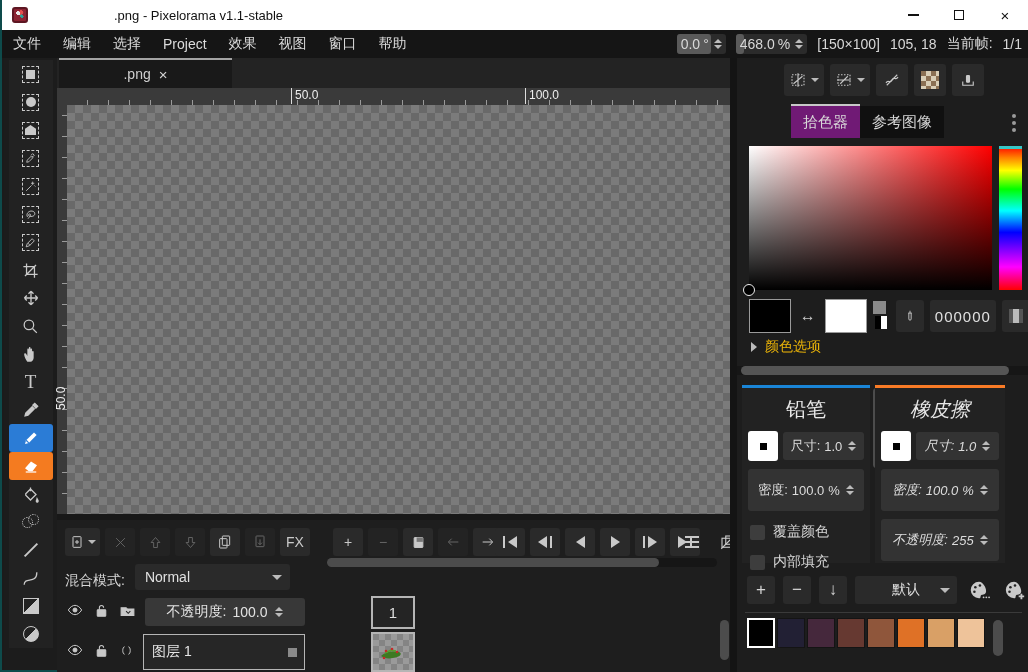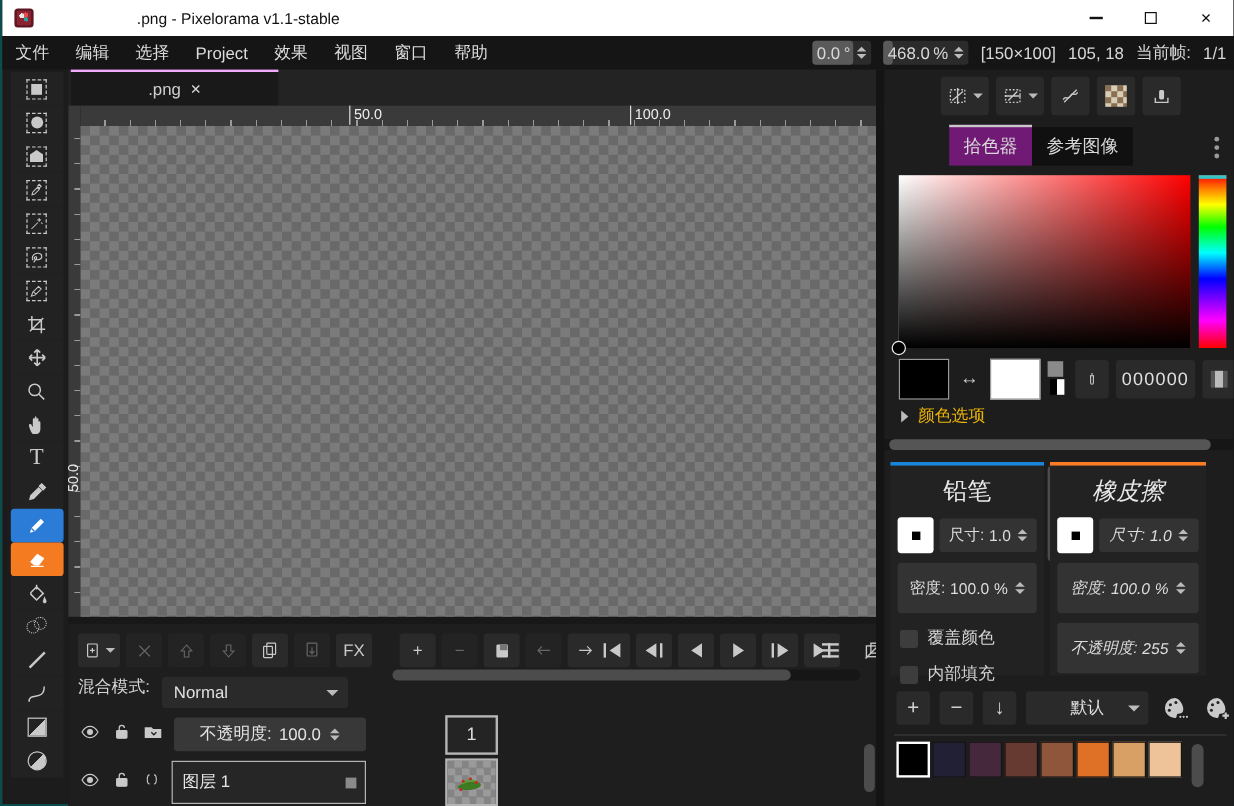--- a/index.html
+++ b/index.html
@@ -56,21 +56,21 @@
   .shape-ellip { width:16px; height:16px; border:1.5px solid #c9c9c9; border-radius:50%;
     background:linear-gradient(135deg, transparent 49.5%, #c9c9c9 50%); }
   .shade { position:relative; width:18px; height:16px; }
   .shade i { position:absolute; width:11px; height:11px; border:1.3px dotted #c9c9c9; border-radius:50%; }
   .shade i:nth-child(1){ left:0; top:3px; } .shade i:nth-child(2){ left:6px; top:0; }
 
   
   .center { position:absolute; left:55px; top:58px; width:680px; height:614px; background:#181818; }
   .tabbar { position:absolute; left:0; top:0; width:100%; height:30px; background:#232323; }
   .doc-tab { position:absolute; left:2px; top:0; width:173px; height:30px; background:#191919;
-    border-top:2px solid #f0abfc; display:flex; align-items:center; justify-content:center; gap:8px;
+    border-top:2px solid #a3a3a3; display:flex; align-items:center; justify-content:center; gap:8px;
     color:#cfcfcf; font-size:14px; }
   .doc-tab .x { font-size:15px; color:#d5d5d5; }
   .hruler { position:absolute; left:10px; top:30px; width:670px; height:17px; background:#3a3a3a;
     background-image:repeating-linear-gradient(90deg, transparent 0 20px, #9a9a9a 20px 21px);
     background-size:100% 5px; background-position:0 12px; background-repeat:no-repeat; color:#eee; font-size:12px; }
   .corner { position:absolute; left:0; top:30px; width:10px; height:17px; background:#3a3a3a; }
   .vruler { position:absolute; left:0; top:47px; width:10px; height:409px; background:#3a3a3a;
     background-image:repeating-linear-gradient(0deg, transparent 0 20px, #9a9a9a 20px 21px);
     background-size:5px 100%; background-position:5px 0; background-repeat:no-repeat; }
   .hl { position:absolute; top:0; } .hl::before { content:""; position:absolute; left:-4px; top:0; width:1px; height:16px; background:#ddd; }
@@ -86,21 +86,21 @@
   .dim { opacity:.42; }
   .tl-row1 { position:absolute; left:8px; top:8px; display:flex; gap:5px; }
   .tl-framebtns { position:absolute; left:276px; top:8px; display:flex; gap:5px; }
   .tl-play { position:absolute; left:438px; top:8px; display:flex; gap:5px; }
   .tri-r { width:0; height:0; border-top:6px solid transparent; border-bottom:6px solid transparent; border-left:9px solid #c9c9c9; }
   .tri-l { width:0; height:0; border-top:6px solid transparent; border-bottom:6px solid transparent; border-right:9px solid #c9c9c9; }
   .bar-v { width:2.5px; height:12px; background:#c9c9c9; }
   .tl-right { position:absolute; left:620px; top:8px; display:flex; gap:6px; }
   .listicon { display:flex; flex-direction:column; gap:3px; }
   .listicon i { width:14px; height:2px; background:#c9c9c9; }
-  .blendrow { position:absolute; left:8px; top:44px; display:flex; align-items:flex-start; gap:10px;
+  .blendrow { position:absolute; left:8px; top:44px; display:flex; align-items:flex-end; gap:10px;
     color:#d5d5d5; font-size:14px; }
   .dropdown { width:155px; height:26px; background:#2a2a2a; border-radius:3px; display:flex;
     align-items:center; padding:0 10px; color:#e0e0e0; font-size:14px; position:relative; }
   .dropdown .chev { position:absolute; right:8px; width:0; height:0; border-left:5px solid transparent;
     border-right:5px solid transparent; border-top:5px solid #bbb; }
   .tl-hscroll { position:absolute; left:270px; top:38px; width:390px; height:9px; background:#161616; border-radius:5px; }
   .tl-hscroll .thumb { position:absolute; left:0; top:0; height:9px; width:332px; background:#4c4c4c; border-radius:5px; }
   .layerhdr { position:absolute; left:8px; top:78px; display:flex; align-items:center; gap:8px; }
   .layerrow { position:absolute; left:8px; top:114px; display:flex; align-items:center; gap:8px; }
   .mini-ic svg { stroke:#c9c9c9; fill:none; stroke-width:1.5; }

